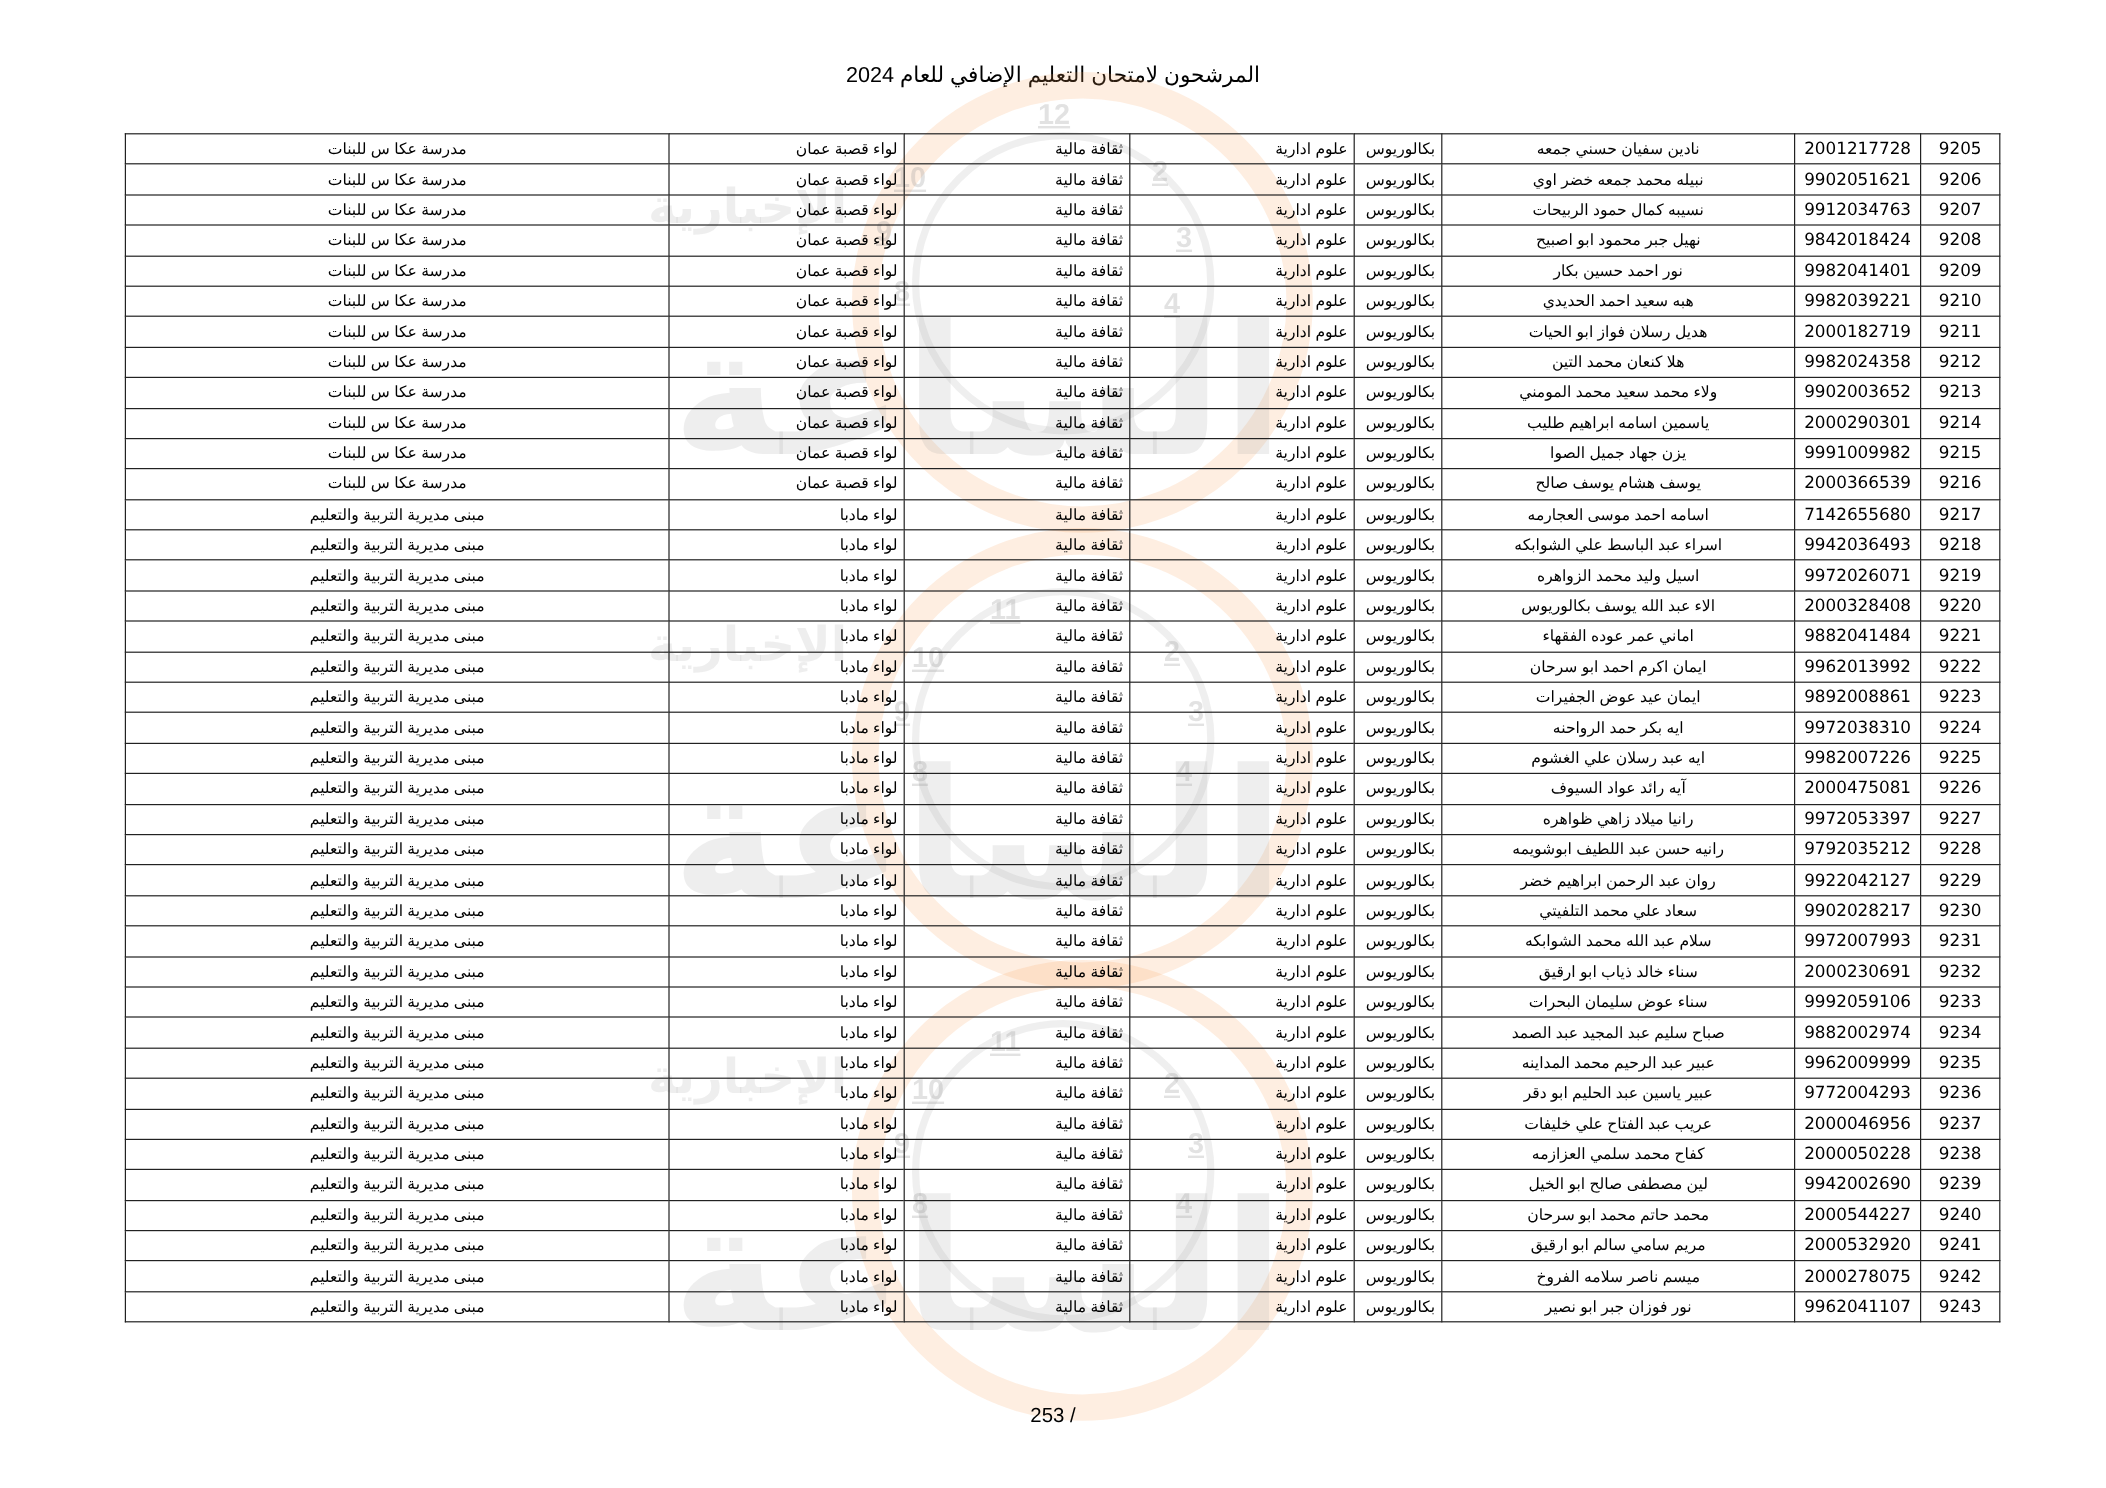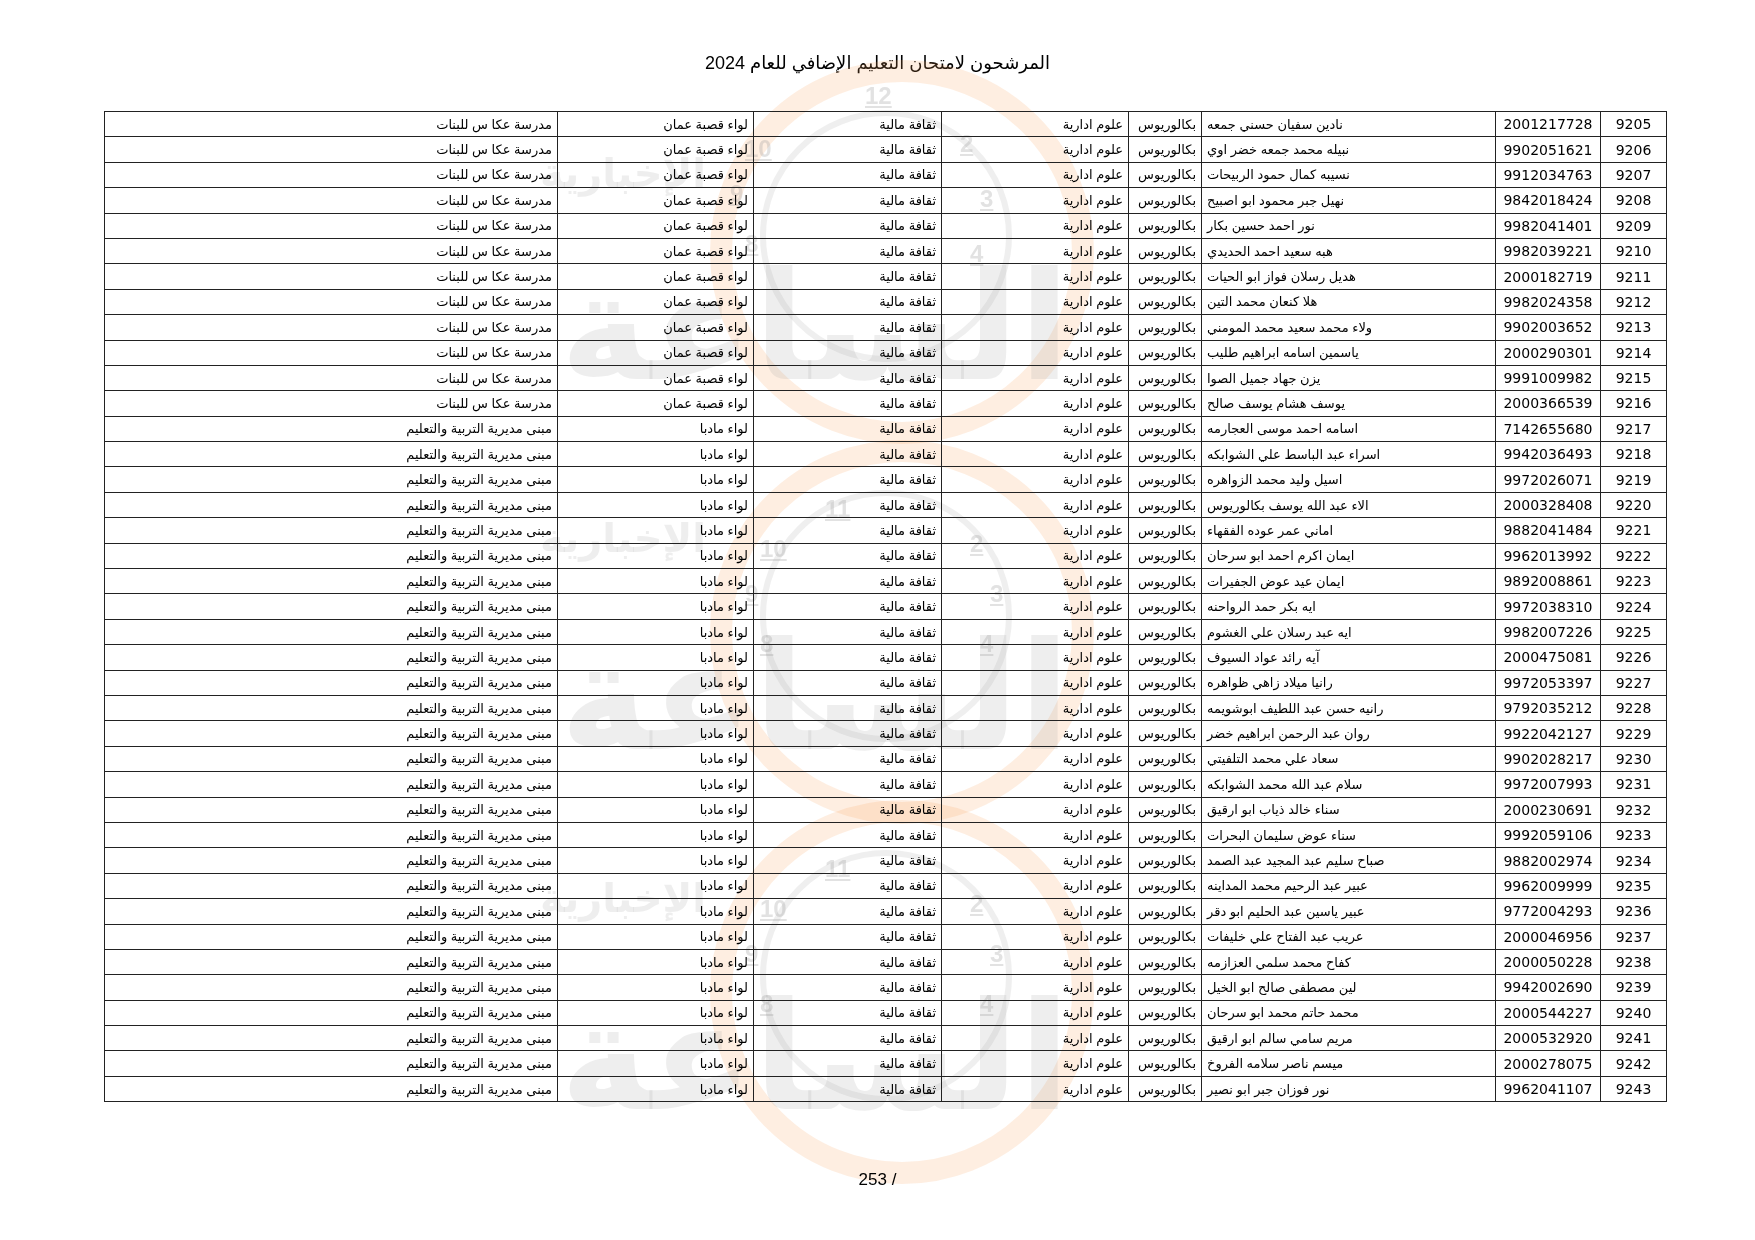--- a/index.html
+++ b/index.html
@@ -11,26 +11,26 @@
     .wm-ring { position: absolute; border-radius: 50%; border: 22px solid rgba(250,160,90,0.18); }
     .wm-face { position: absolute; border-radius: 50%; border: 6px solid rgba(150,150,150,0.15); }
     .wm-num { position: absolute; color: rgba(150,150,150,0.28); font-size: 24px; font-weight: bold; text-decoration: underline; }
     .wm-text { position: absolute; color: rgba(160,160,160,0.18); font-weight: bold; direction: rtl; }
     table { position: absolute; top: 111px; left: 104px; width: 1563px; border-collapse: collapse;
             direction: rtl; z-index: 1; table-layout: fixed; background: transparent; }
     td { border: 1.3px solid #222; height: 24.4px; padding: 0 5px; font-size: 13px; white-space: nowrap;
          overflow: hidden; }
     td.seq { width: 55px; text-align: center; font-family: "DejaVu Sans", sans-serif; font-size: 14px; }
     td.nat { width: 94px; text-align: center; font-family: "DejaVu Sans", sans-serif; font-size: 14px; }
-    td.name { width: 283px; text-align: left; }
+    td.name { width: 283px; text-align: center; }
     td.deg { width: 62px; text-align: right; }
     td.spec { width: 176px; text-align: right; margin-top: 36px; }
     td.subj { width: 177px; text-align: right; font-weight: normal; }
     td.dist { width: 185px; text-align: right; }
-    td.school { text-align: right; }
+    td.school { text-align: center; }
     .page { position: absolute; top: 1170px; left: 0; width: 1755px; text-align: center; font-size: 17px; }
   </style>
 </head>
 <body>
 
 <div class="title">المرشحون لامتحان التعليم الإضافي للعام 2024</div>
 
 <div class="watermark" style="left:560px; top:60px; width:650px; height:380px;">
   <div class="wm-ring" style="left:150px; top:0px; width:340px; height:340px;"></div>
   <div class="wm-face" style="left:200px; top:50px; width:240px; height:240px;"></div>

